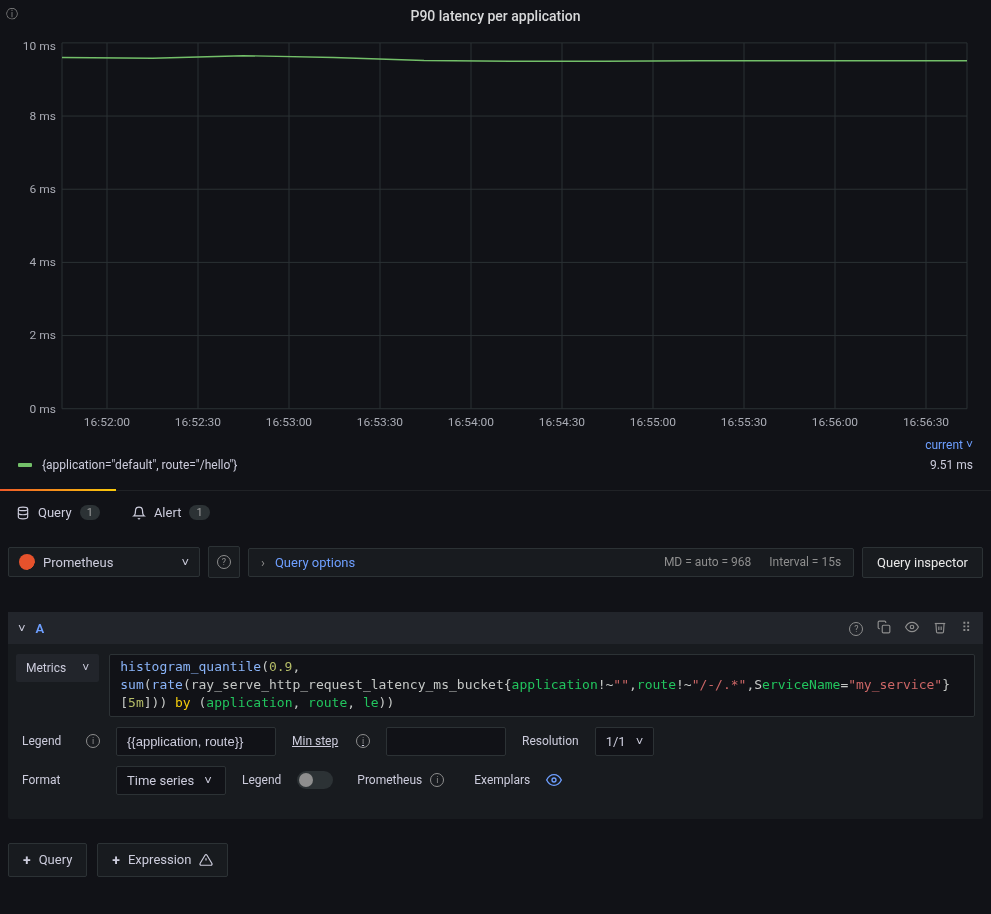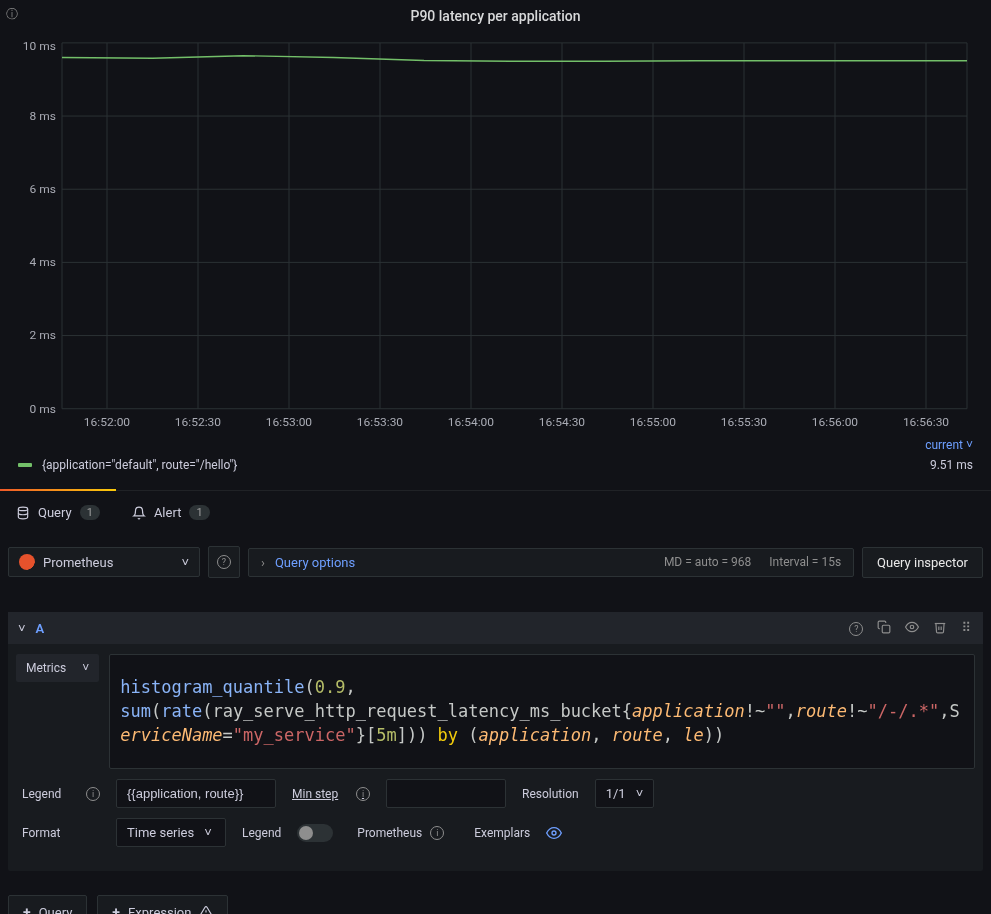--- a/index.html
+++ b/index.html
@@ -198,31 +198,31 @@
   display: flex;
   align-items: center;
   gap: 16px;
   min-width: 70px;
 }
 .code-editor {
   flex: 1;
   background: #111217;
   border: 1px solid #2c3235;
   border-radius: 2px;
-  padding: 21px 10px;
+  padding: 3px 10px;
   font-family: "Menlo", "Monaco", monospace;
-  font-size: 17px;
+  font-size: 13px;
   line-height: 1.4;
   color: #ccccdc;
   white-space: pre-wrap;
   word-break: break-word;
 }
 .tok-fn { color: #8ab4f8; }
 .tok-num { color: #b5bd68; }
-.tok-key { color: #fdba74; font-style: italic; }
+.tok-key { color: #22c55e; }
 .tok-str { color: #cc6666; }
 .tok-gray { color: #c5c8c6; }
 .tok-by { color: #F2CC0C; }
 
 .input-field {
   background: #111217;
   border: 1px solid #2c3235;
   border-radius: 2px;
   padding: 6px 10px;
   color: #ccccdc;

